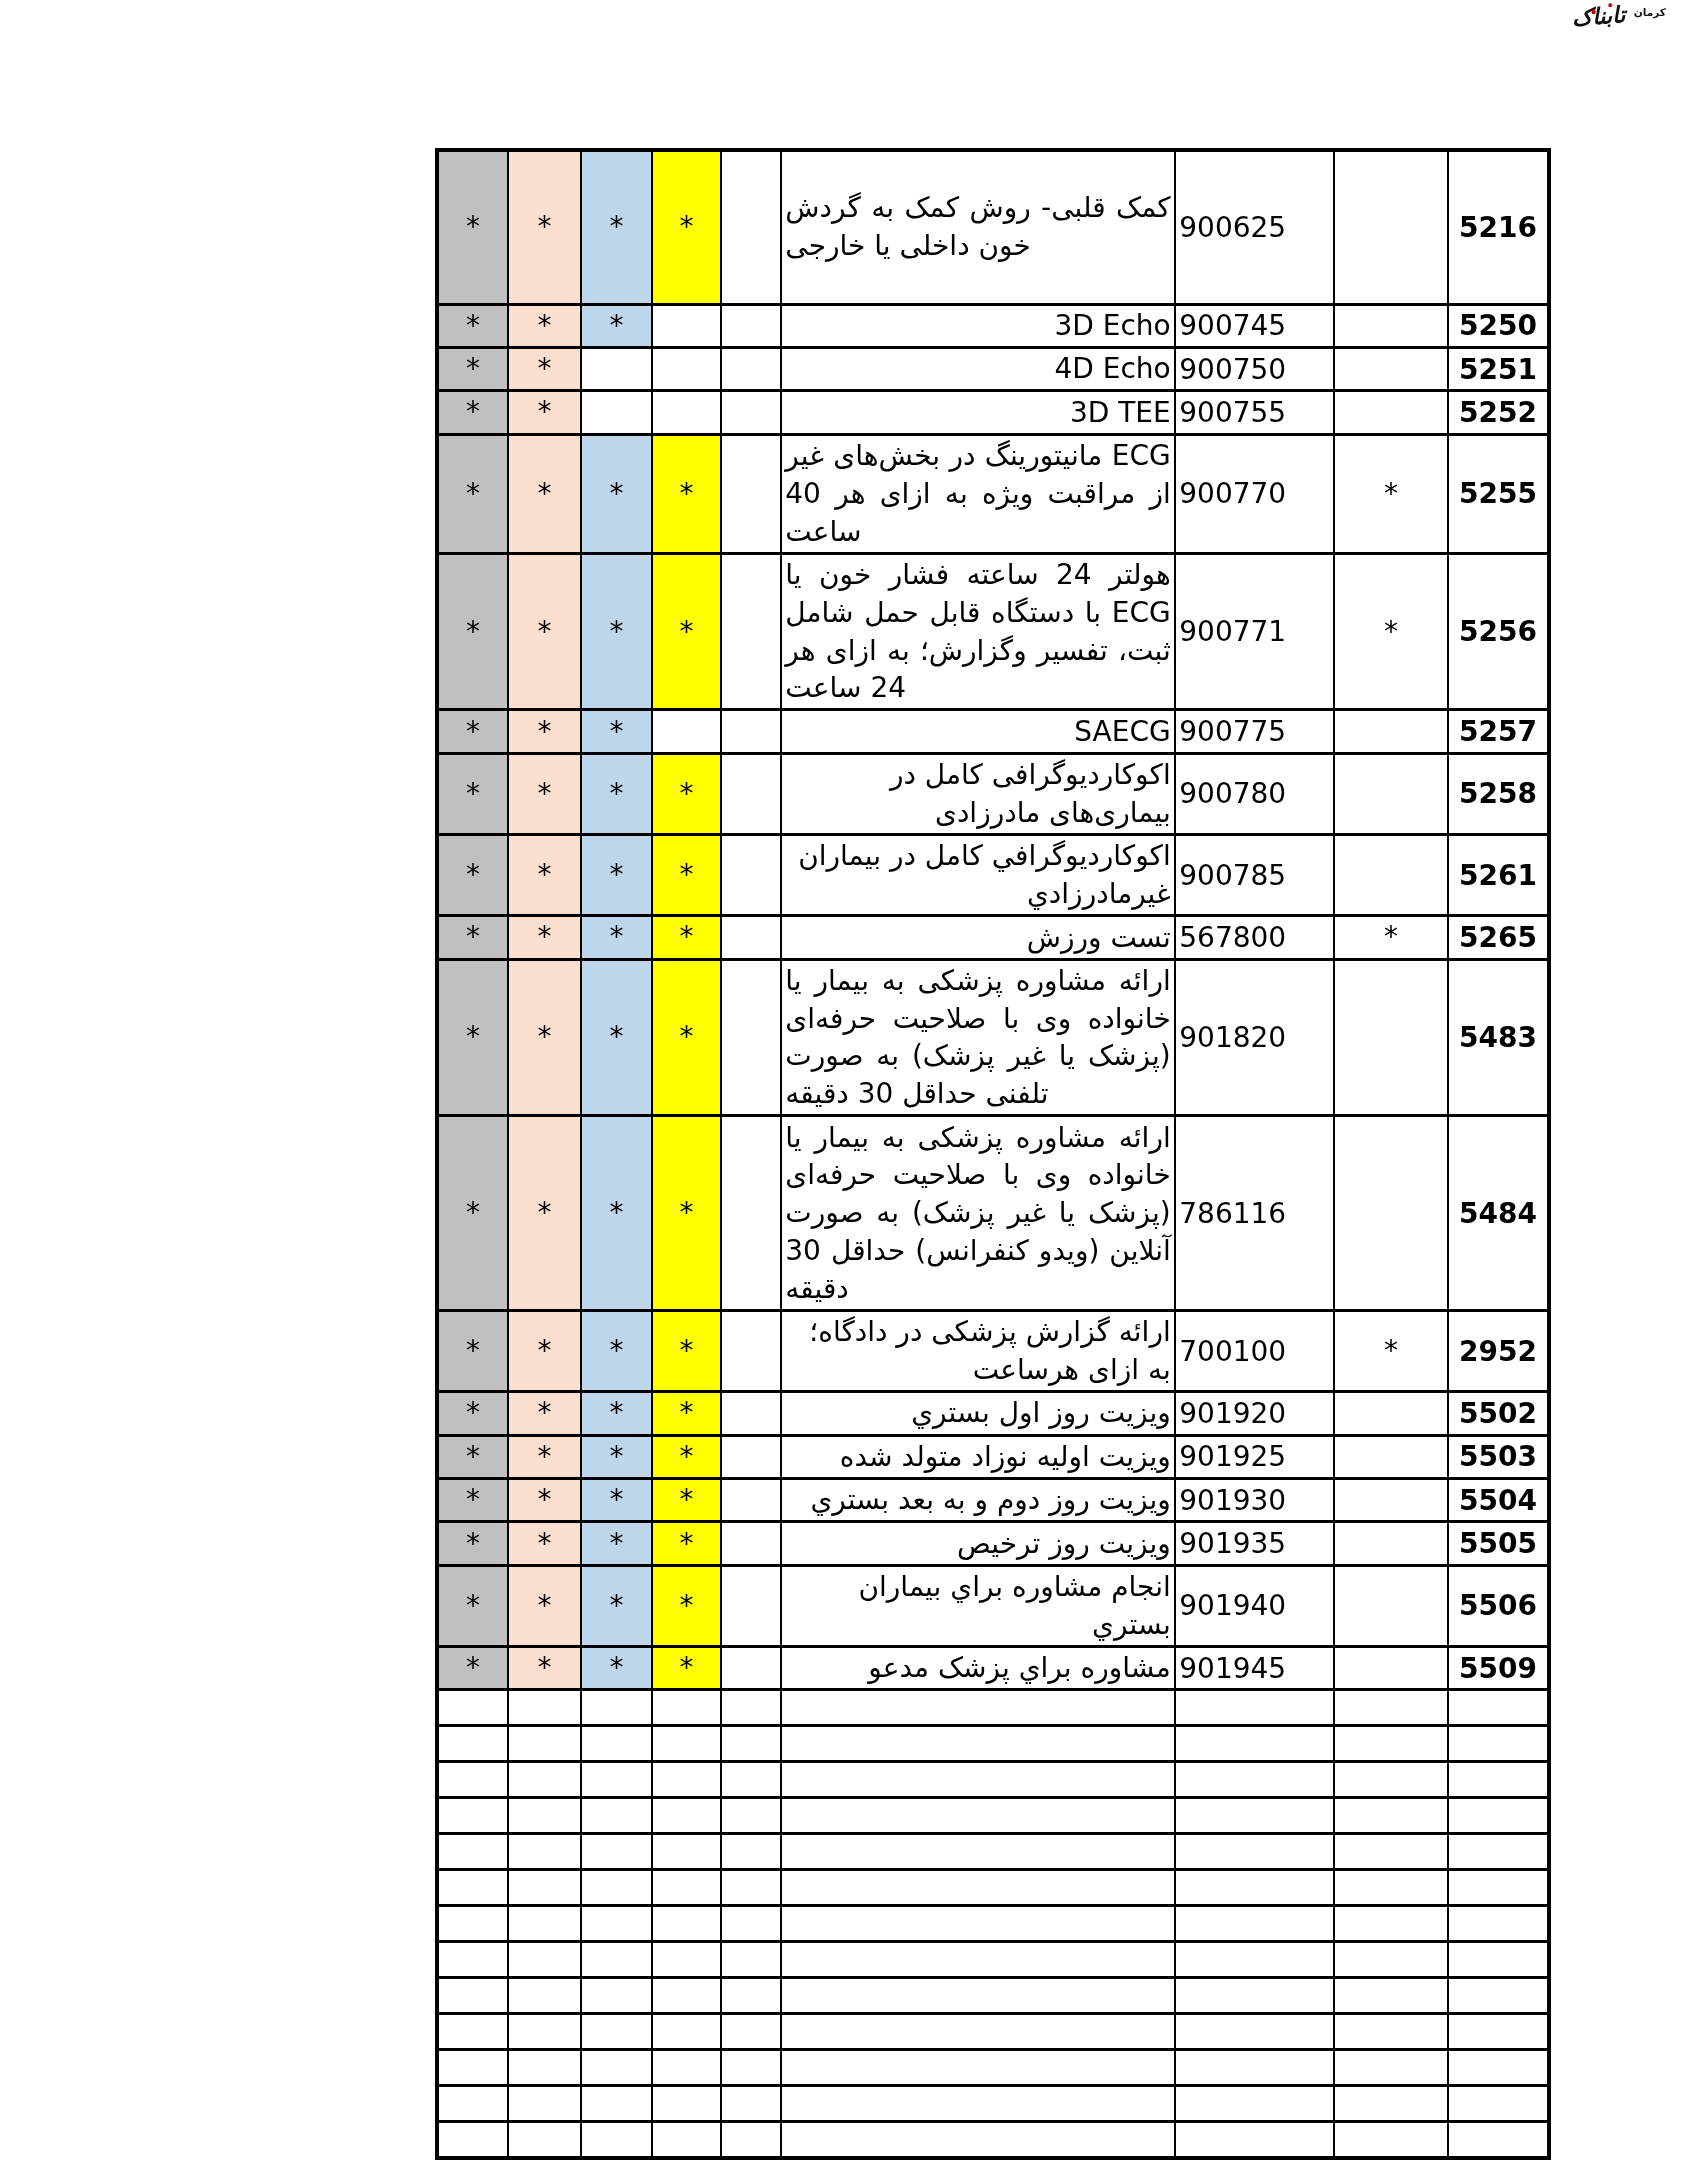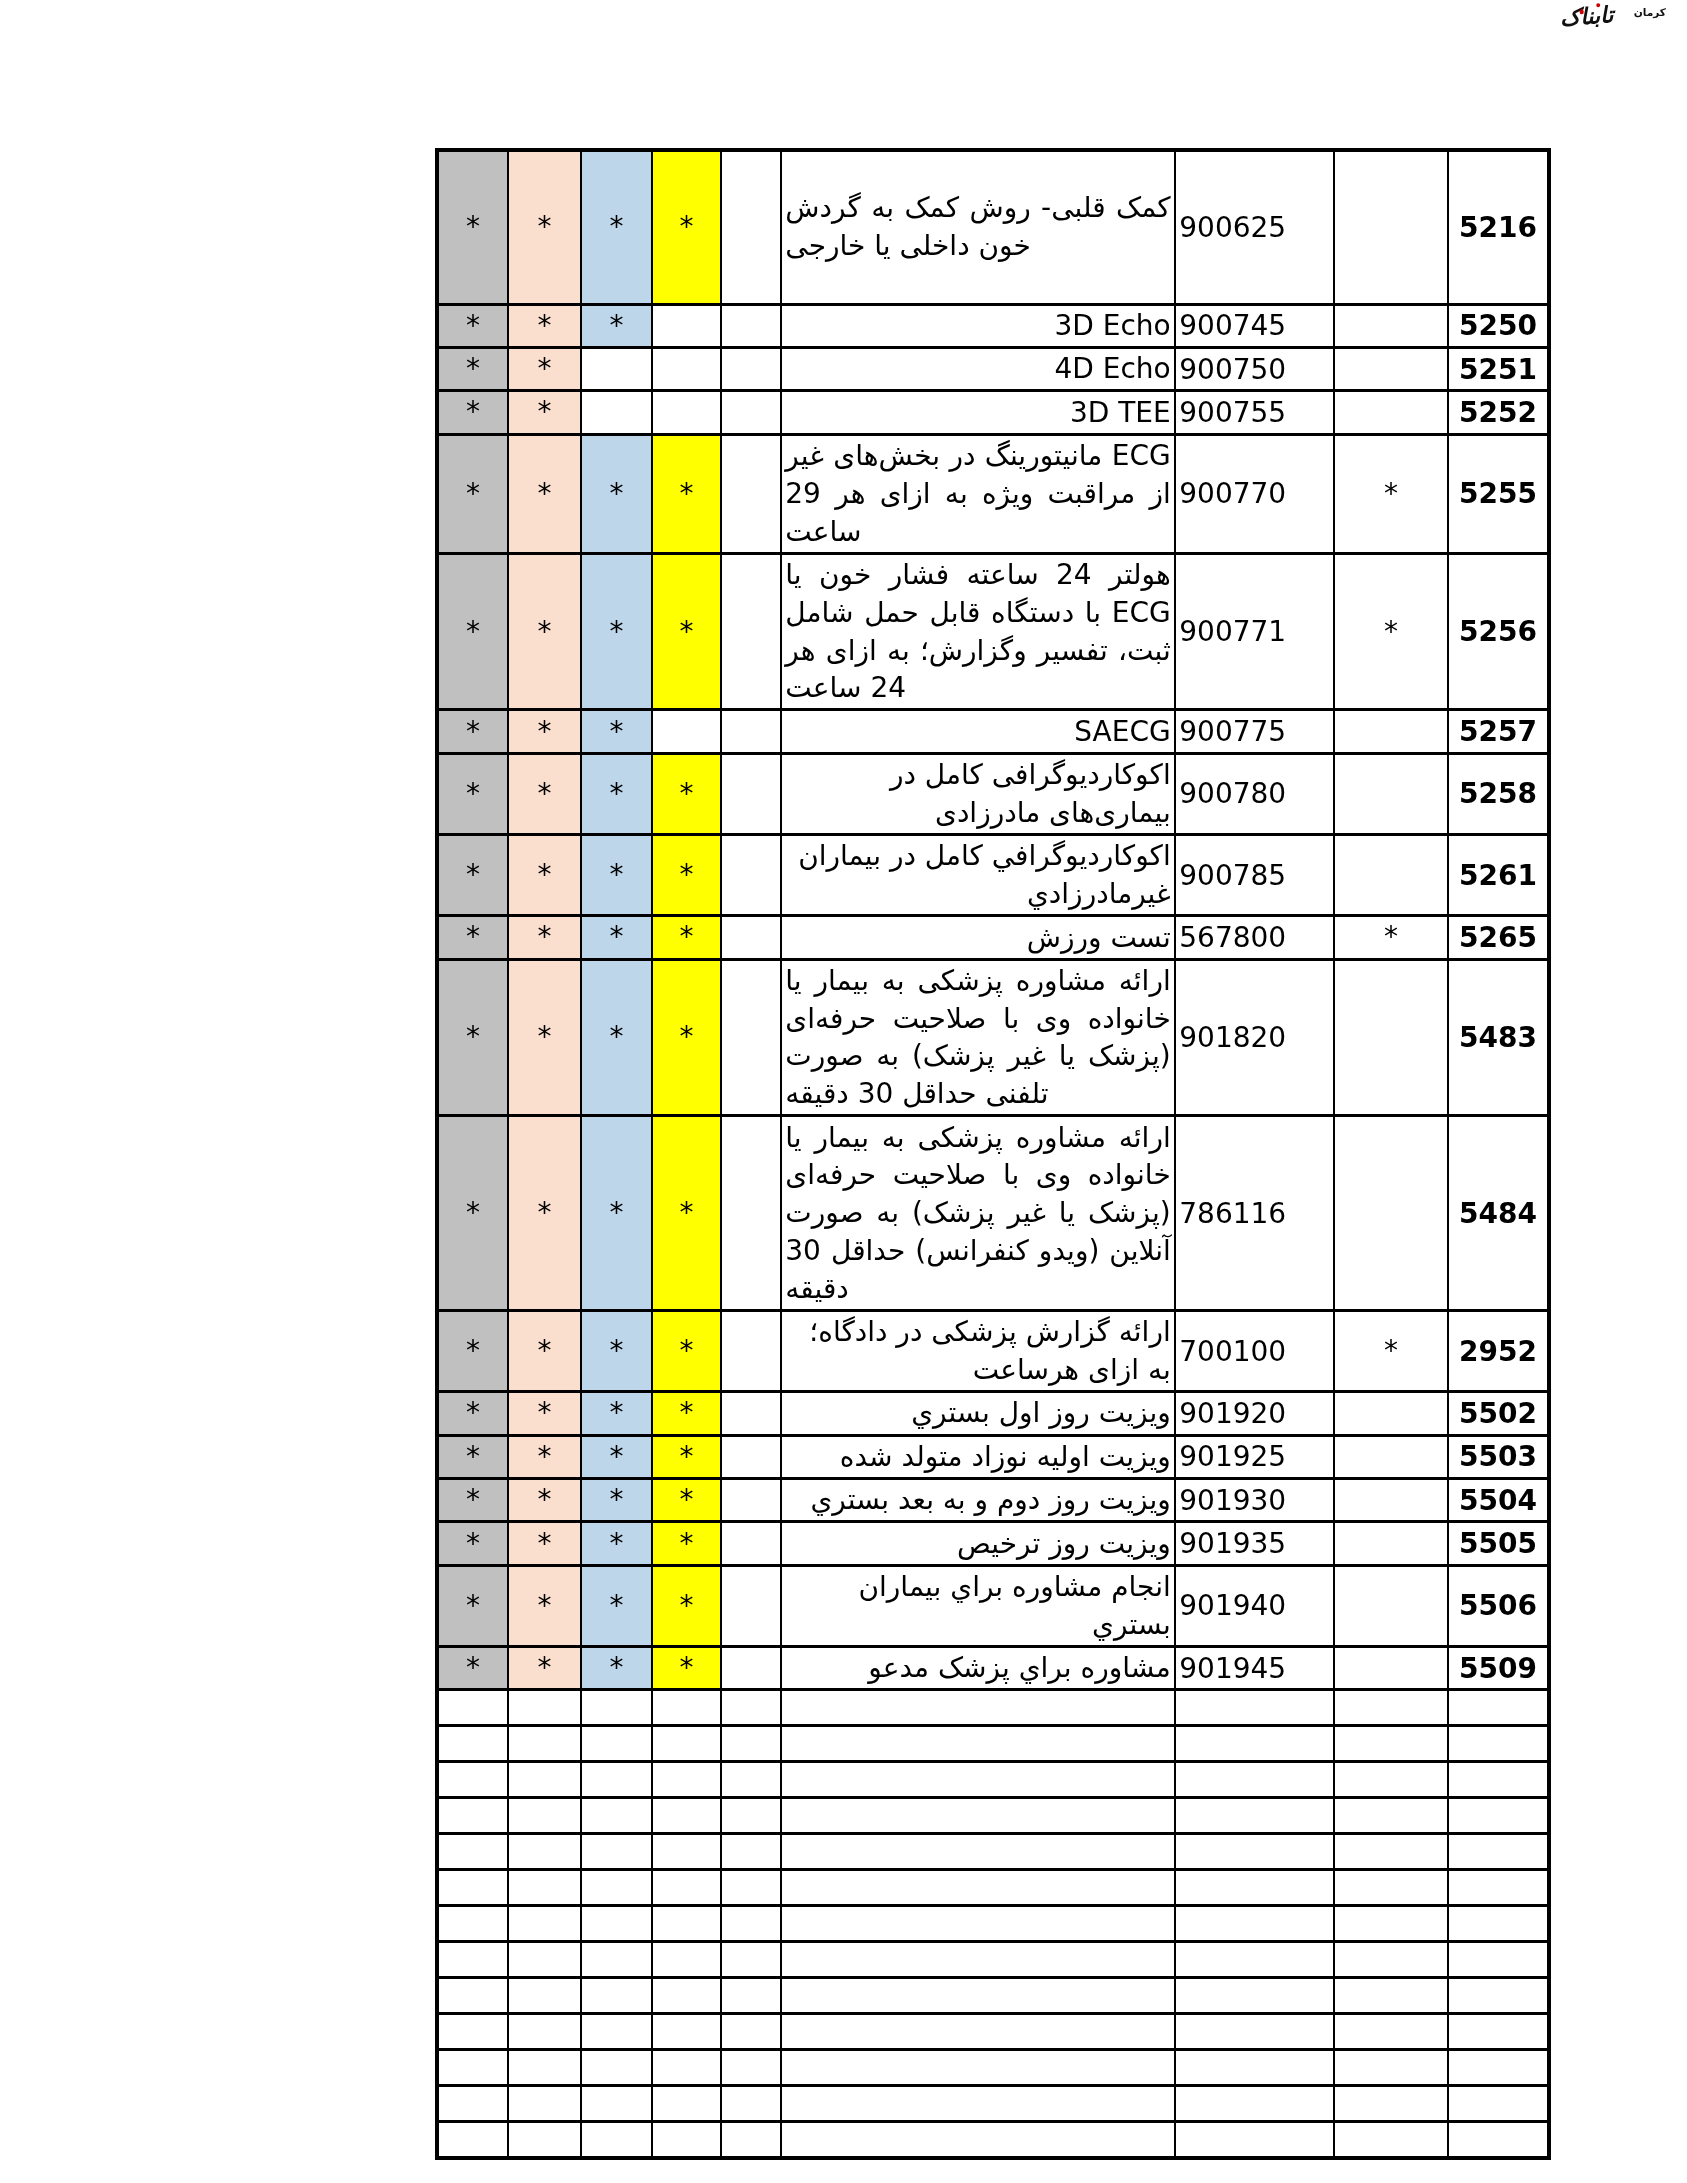--- a/index.html
+++ b/index.html
@@ -14,21 +14,21 @@
     direction:rtl;text-align:right;color:#111;
     line-height:1;user-select:none;
   }
   .logo .main{
     font-size:22.5px;font-weight:bold;font-style:italic;
     letter-spacing:-0.7px;display:inline-block;transform:rotate(-4deg);
     position:relative;
   }
   .logo .sub{
     font-size:10.6px;font-weight:bold;display:inline-block;
-    margin-left:20px;vertical-align:top;margin-top:1.3px;
+    margin-left:8px;vertical-align:top;margin-top:1.3px;
   }
   .logo .dot{
     position:absolute;width:4.6px;height:4.6px;border-radius:50%;
     background:#cc0000;
   }
   .logo .dot.d1{top:-1.3px;right:12px;}
   .logo .dot.d2{top:4px;right:29px;}
   
   .tbl-wrap{position:absolute;left:435px;top:148px;}
   table.tariff{
@@ -124,21 +124,21 @@
           <td class="code-cell">900755</td>
           <td class="extra-cell"></td>
           <td class="id-cell">5252</td>
         </tr>
         <tr style="height: 116px;">
           <td class="star-cell" style="background: rgb(192, 192, 192);">*</td>
           <td class="star-cell" style="background: rgb(250, 223, 206);">*</td>
           <td class="star-cell" style="background: rgb(189, 214, 234);">*</td>
           <td class="star-cell" style="background: rgb(255, 255, 0);">*</td>
           <td class="spacer-cell"></td>
-          <td class="desc-cell style-justify">ECG مانیتورینگ در بخش‌های غیر از مراقبت ویژه به ازای هر 29 ساعت</td>
+          <td class="desc-cell style-justify">ECG مانیتورینگ در بخش‌های غیر از مراقبت ویژه به ازای هر 40 ساعت</td>
           <td class="code-cell">900770</td>
           <td class="extra-cell">*</td>
           <td class="id-cell">5255</td>
         </tr>
         <tr style="height: 145px;">
           <td class="star-cell" style="background: rgb(192, 192, 192);">*</td>
           <td class="star-cell" style="background: rgb(250, 223, 206);">*</td>
           <td class="star-cell" style="background: rgb(189, 214, 234);">*</td>
           <td class="star-cell" style="background: rgb(255, 255, 0);">*</td>
           <td class="spacer-cell"></td>

